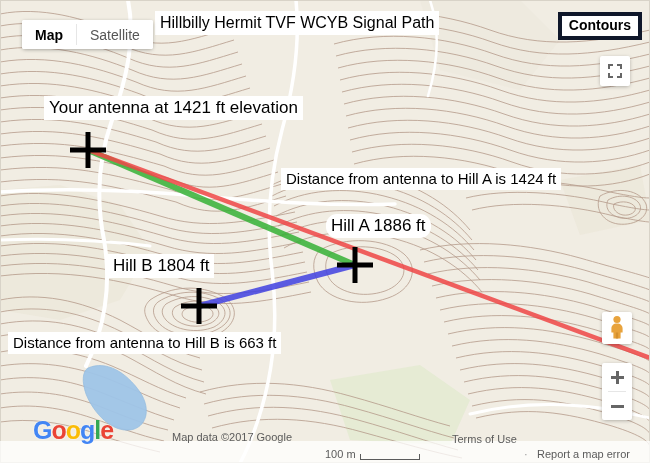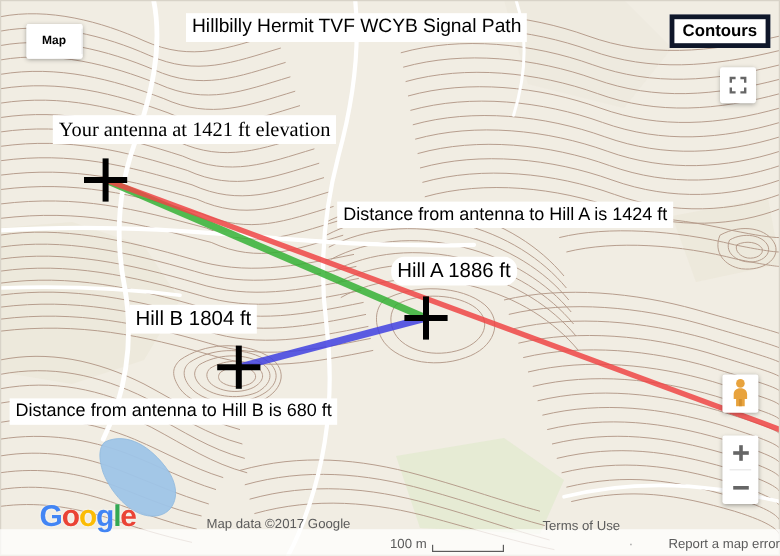--- a/index.html
+++ b/index.html
@@ -19,21 +19,21 @@
 
   
   #maptype-control{
     position:absolute;left:22px;top:20px;height:29px;
     background:#fff;border-radius:2px;
     box-shadow:0 1px 4px -1px rgba(0,0,0,.45);
     display:flex;align-items:stretch;overflow:hidden;
   }
   .maptype-btn{
     display:flex;align-items:center;justify-content:center;
-    padding:0 13px;font-size:10px;color:#565656;cursor:pointer;
+    padding:0 13px;font-size:14px;color:#565656;cursor:pointer;
     background:#fff;white-space:nowrap;
   }
   .maptype-btn.active{color:#000;font-weight:bold;}
   .maptype-sep{width:1px;background:#e6e6e6;margin:4px 0;}
 
   
   #contours-btn{
     position:absolute;right:8px;top:12px;
     background:#fff;border:4px solid #0f172a;
     padding:2px 7px 3px 7px;
@@ -72,21 +72,21 @@
   .zb-h{width:13px;height:3px;background:#666;position:absolute;}
   .zb-v{width:3px;height:13px;background:#666;position:absolute;}
 
   
   .map-label{
     position:absolute;background:#fff;color:#000;
     font-size:17px;line-height:22px;white-space:nowrap;
     padding:1px 5px;
   }
   #label-title{left:155px;top:11px;font-size:16px;}
-  #label-antenna{left:44px;top:96px;font-family:Liberation Serif, serif;}
+  #label-antenna{left:44px;top:96px;}
   #label-dist-a{left:281px;top:168px;font-size:15px;line-height:20px;}
   #label-hill-a{left:326px;top:214px;border-radius:11px;}
   #label-hill-b{left:108px;top:254px;}
   #label-dist-b{left:8px;top:332px;font-size:15px;line-height:20px;}
 
   
   #bottom-bar{
     position:absolute;left:0;bottom:0;width:650px;height:22px;
     background:rgba(255,255,255,.75);
     display:flex;align-items:center;
@@ -100,21 +100,21 @@
     margin-left:24px;
   }
   #google-logo span{display:inline-block;}
   .g-b{color:#4285F4;} .g-r{color:#EA4335;} .g-y{color:#FBBC05;} .g-g{color:#34A853;}
   #attrib{position:absolute;left:172px;bottom:20px;font-size:11px;color:#5b5b5b;white-space:nowrap;}
   #scale-wrap{position:absolute;left:325px;bottom:3px;display:flex;align-items:flex-end;gap:4px;}
   #scale-text{font-size:11px;color:#5b5b5b;}
   #scale-bar{width:60px;height:6px;border:1px solid #5b5b5b;border-top:none;box-sizing:border-box;}
   #terms-link{position:absolute;left:452px;bottom:18px;font-size:11px;color:#5b5b5b;cursor:pointer;}
   #dot-sep{position:absolute;left:524px;bottom:3px;font-size:11px;color:#9a9a9a;}
-  #report-link{position:absolute;left:537px;bottom:3px;font-size:11px;color:#5b5b5b;cursor:pointer;margin-left:20px;}
+  #report-link{position:absolute;left:537px;bottom:3px;font-size:11px;color:#5b5b5b;cursor:pointer;}
 </style>
 </head>
 <body>
 
 <div id="app">
 
   <div id="map-canvas">
     <svg id="map-svg" viewBox="0 0 650 463" xmlns="http://www.w3.org/2000/svg">
       <defs>
         <clipPath id="mapclip">
@@ -262,25 +262,26 @@
   <div class="map-label" id="label-title">Hillbilly Hermit TVF   WCYB Signal Path</div>
 
   <div class="map-label" id="label-antenna">Your antenna at 1421 ft elevation</div>
 
   <div class="map-label" id="label-dist-a">Distance from antenna to Hill A is 1424 ft</div>
 
   <div class="map-label" id="label-hill-a">Hill A 1886 ft</div>
 
   <div class="map-label" id="label-hill-b">Hill B 1804 ft</div>
 
-  <div class="map-label" id="label-dist-b">Distance from antenna to Hill B is 680 ft</div>
+  <div class="map-label" id="label-dist-b">Distance from antenna to Hill B is 663 ft</div>
 
   <div id="maptype-control">
     <div class="maptype-btn active">Map</div>
     <div class="maptype-sep"></div>
+    <div class="maptype-btn">Satellite</div>
   </div>
 
   <div id="contours-btn">Contours</div>
 
   <div id="fullscreen-btn">
     <svg width="30" height="30" viewBox="0 0 30 30">
       <g fill="none" stroke="#666" stroke-width="2">
         <polyline points="9,13 9,9 13,9"></polyline>
         <polyline points="17,9 21,9 21,13"></polyline>
         <polyline points="21,17 21,21 17,21"></polyline>

